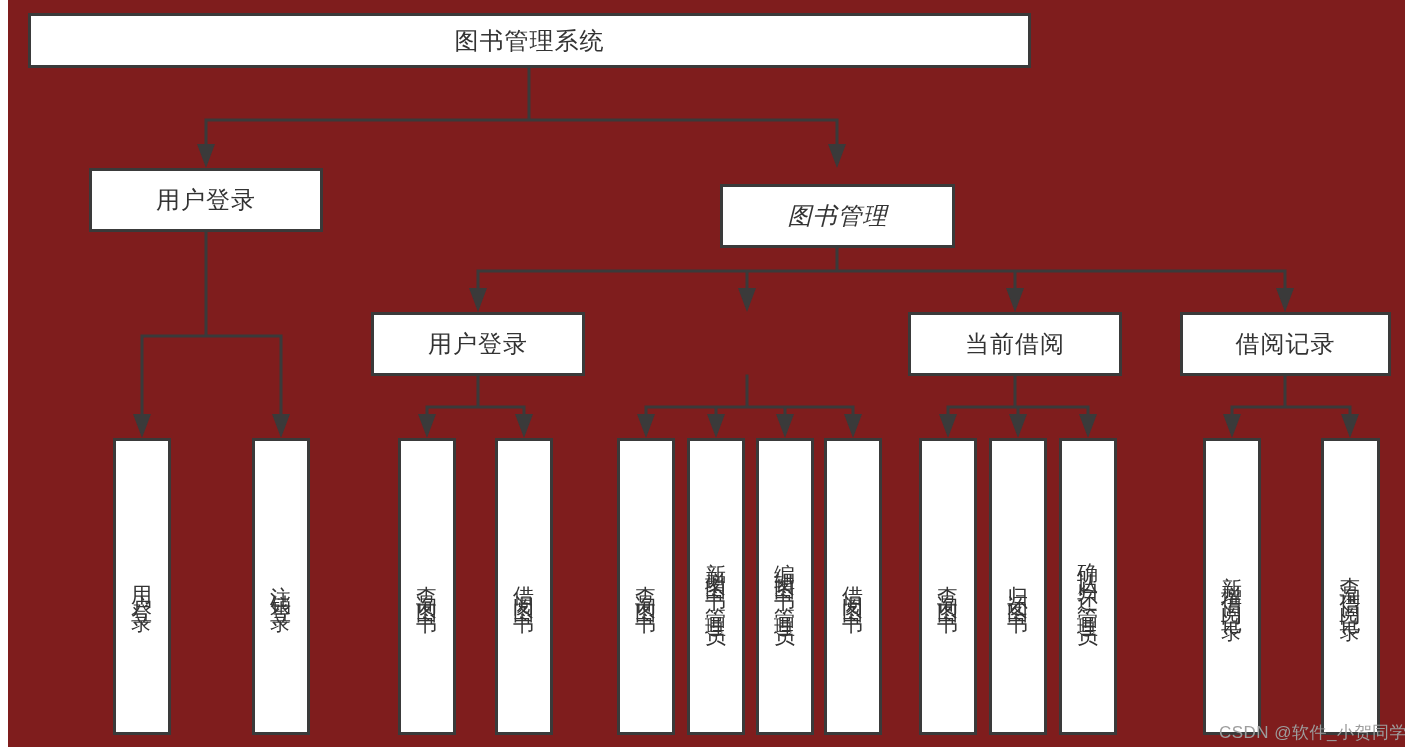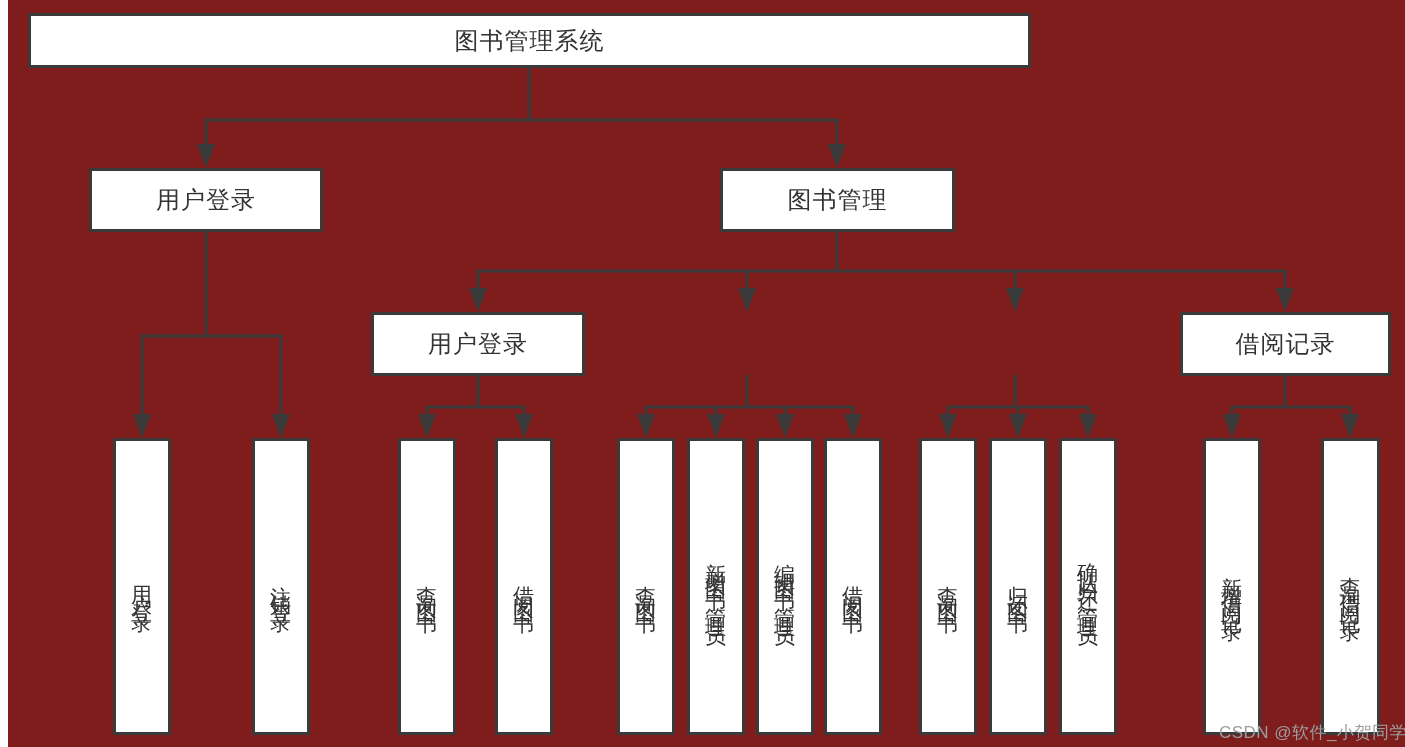--- a/index.html
+++ b/index.html
@@ -73,26 +73,29 @@
     </g>
   </svg>
 
   <div class="node h" style="left:20px; top:13px; width:1003px; height:55px;">
     <span>图书管理系统</span>
   </div>
 
   <div class="node h" style="left:81px; top:168px; width:234px; height:64px;">
     <span>用户登录</span>
   </div>
-  <div class="node h" style="left:712px; top:168px; width:235px; height:64px;">
+  <div class="node h" style="left:712px; top:184px; width:235px; height:64px;font-style:italic;">
     <span>图书管理</span>
   </div>
 
   <div class="node h" style="left:363px; top:312px; width:214px; height:64px;">
     <span>用户登录</span>
+  </div>
+  <div class="node h" style="left:900px; top:312px; width:214px; height:64px;">
+    <span>当前借阅</span>
   </div>
   <div class="node h" style="left:1172px; top:312px; width:211px; height:64px;">
     <span>借阅记录</span>
   </div>
 
   <div class="node v" style="left:105px; top:438px; width:58px; height:297px;">
     <span>用户登录</span>
   </div>
   <div class="node v" style="left:244px; top:438px; width:58px; height:297px;">
     <span>注销登录</span>

